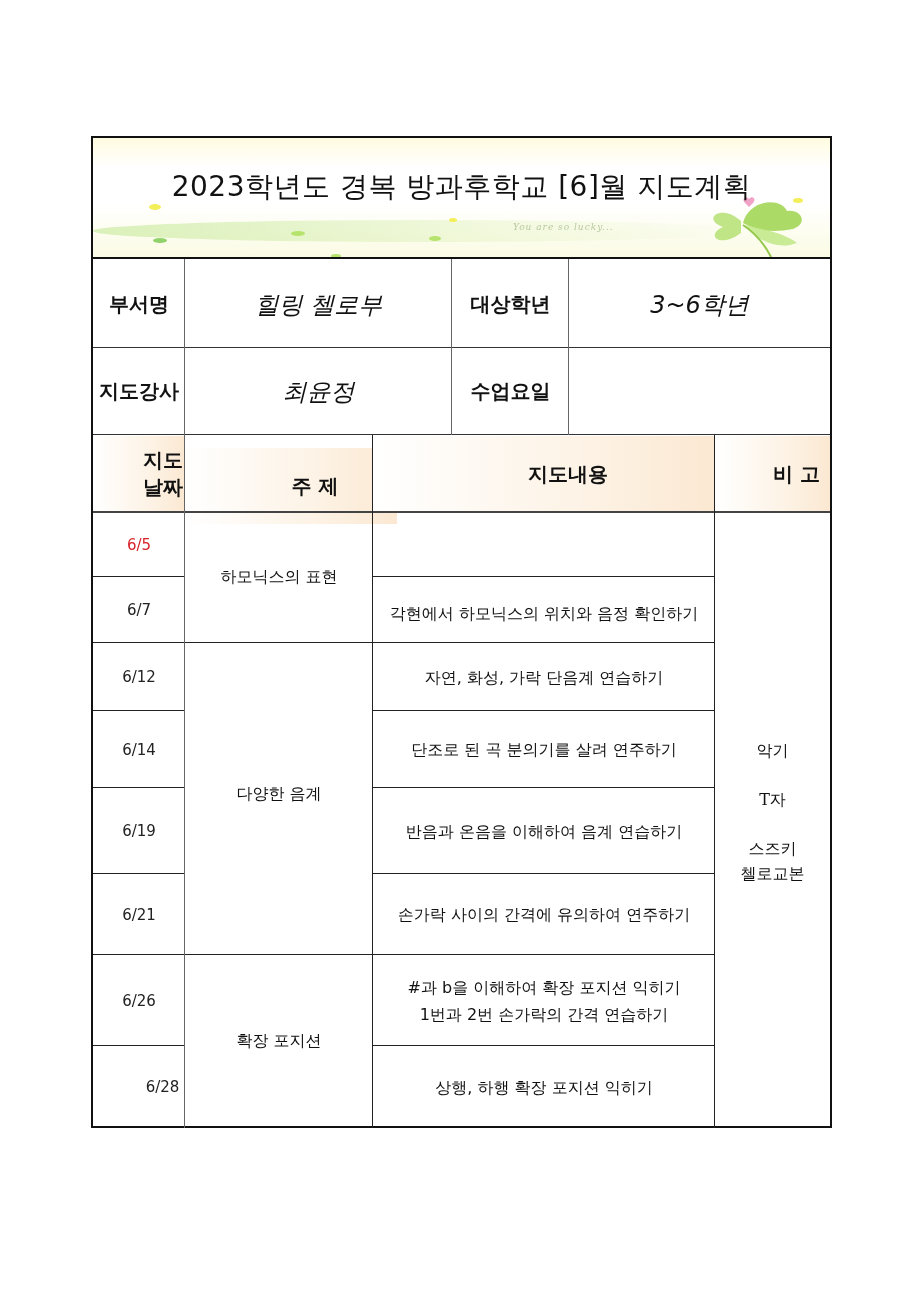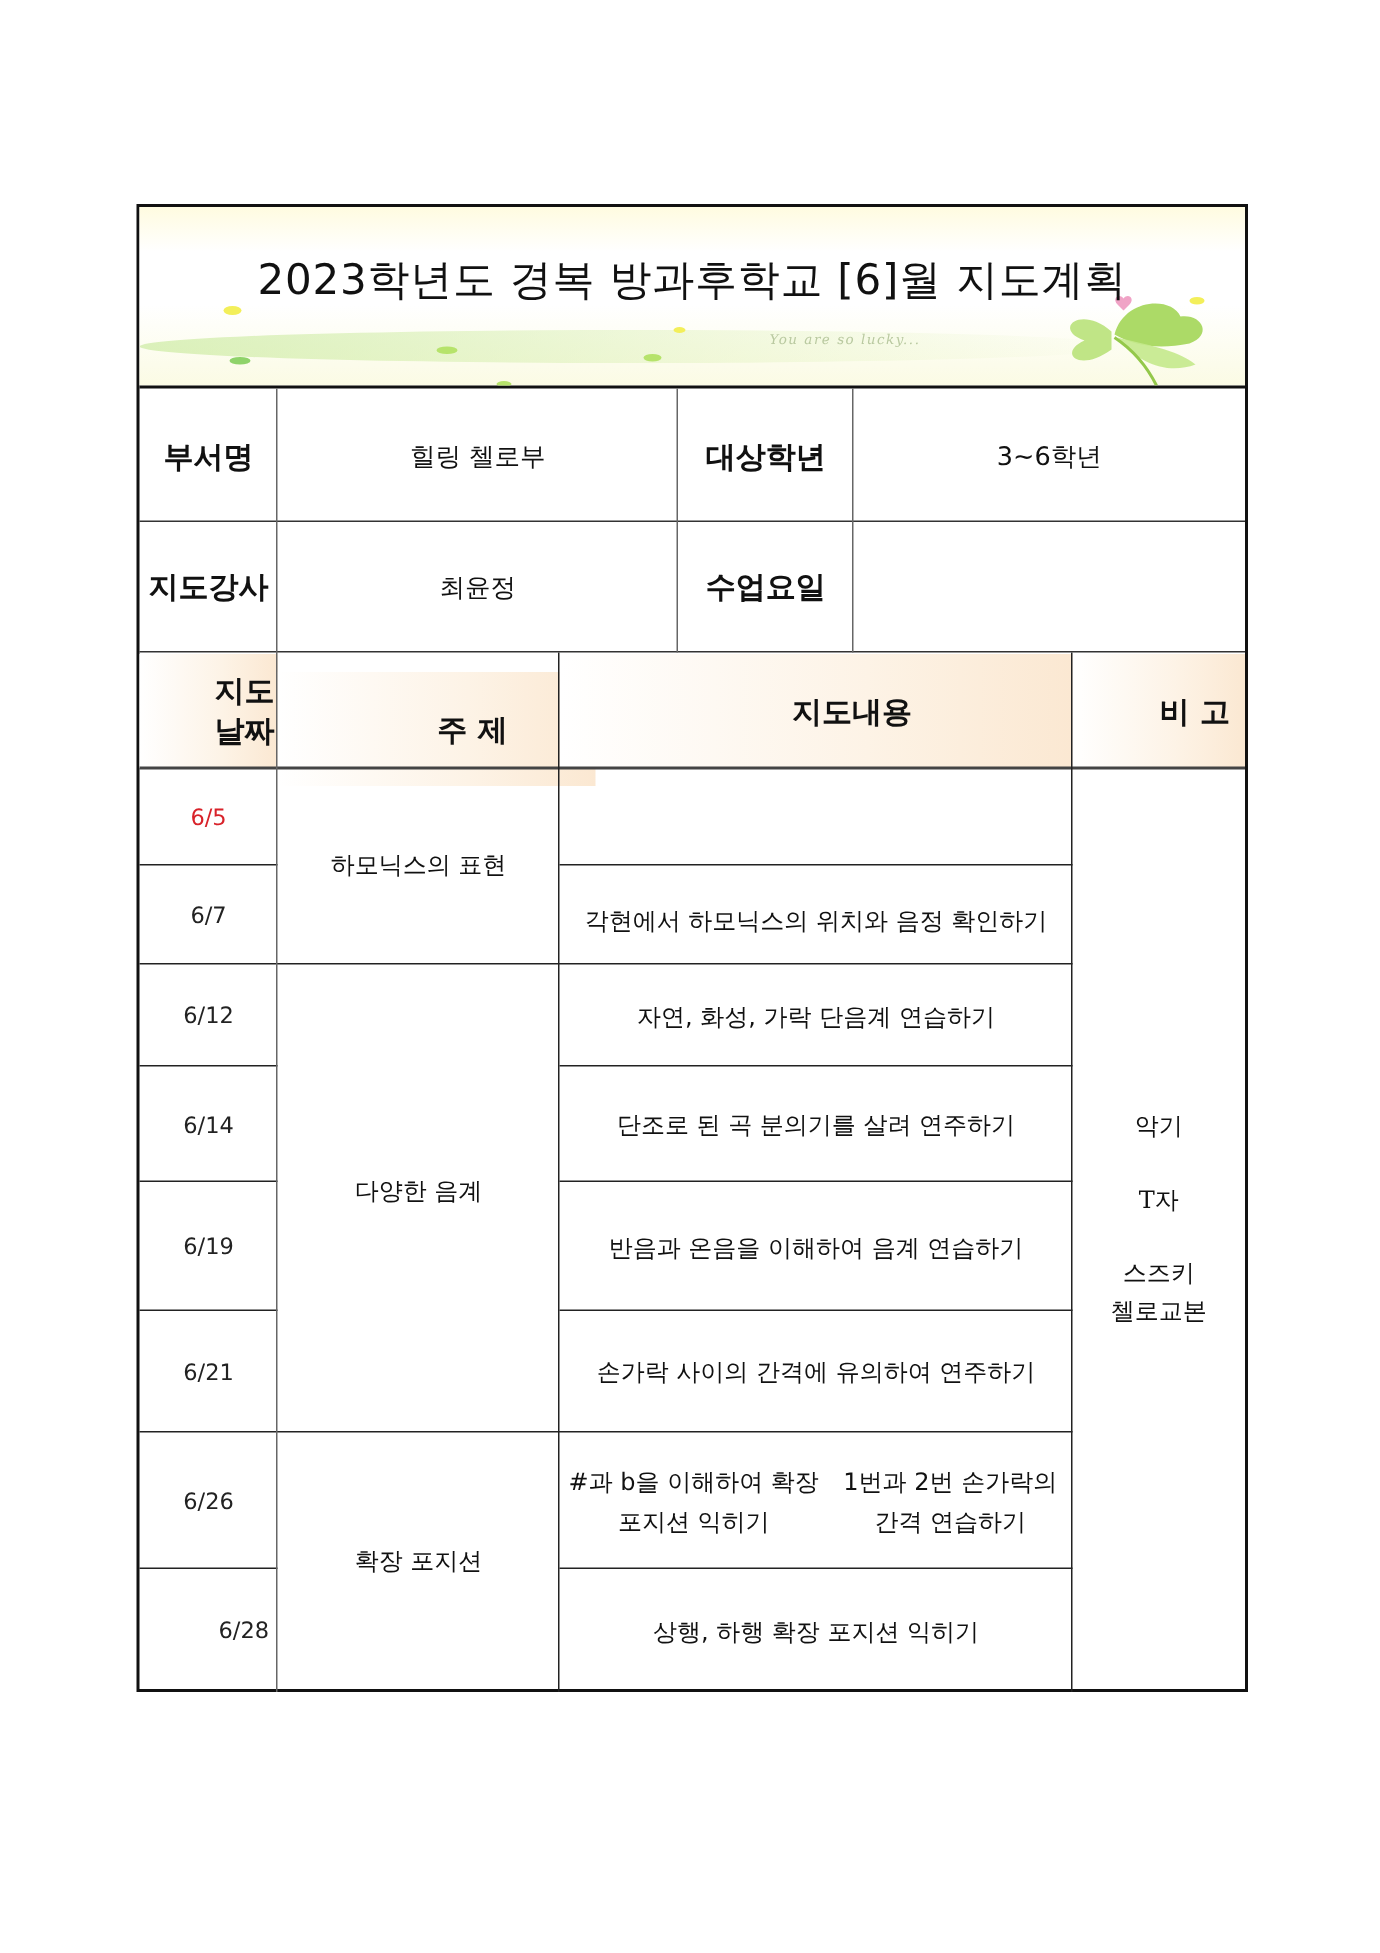--- a/index.html
+++ b/index.html
@@ -16,21 +16,21 @@
     background: linear-gradient(90deg, rgba(190,230,140,0.55), rgba(220,240,180,0.35) 60%, rgba(255,255,255,0)); }
   .dot { position: absolute; border-radius: 50%; }
   .lucky { position: absolute; left: 420px; top: 84px; font-size: 9px; color: #b9c9a0; font-style: italic; font-family: "DejaVu Serif", serif; letter-spacing: 1px; }
   .clover { position: absolute; left: 608px; top: 55px; width: 110px; height: 65px; }
 
   
   .hline { position: absolute; height: 0; border-top: 1px solid #222; }
   .vline { position: absolute; width: 0; border-left: 1px solid #666; }
 
   .info-label { font-size: 20px; font-weight: bold; }
-  .info-value { font-size: 17px; }
+  .info-value { font-size: 24px; font-style: italic; }
   .hdr { font-size: 20px; font-weight: bold; background: linear-gradient(90deg, #ffffff 0%, #fdf3e6 60%, #fbe8d2 100%); padding-left: 48px; }
   .date { font-size: 15px; color: #222; }
   .topic { font-size: 16px; }
   .content { font-size: 16px; line-height: 27px; }
   .red { color: #d8222a; }
   .notes { font-size: 16px; line-height: 1.2; flex-direction: column; }
 </style>
 </head>
 <body>
 
@@ -81,21 +81,21 @@
 
   <div class="cell topic" style="left:92px;top:374px;width:188px;height:131px;">하모닉스의 표현</div>
   <div class="cell topic" style="left:92px;top:505px;width:188px;height:312px;align-items:flex-start;padding-top:141px;">다양한 음계</div>
   <div class="cell topic" style="left:92px;top:817px;width:188px;height:173px;">확장 포지션</div>
 
   <div class="cell content" style="left:280px;top:439px;width:342px;height:66px;padding-top:6px;">각현에서 하모닉스의 위치와 음정 확인하기</div>
   <div class="cell content" style="left:280px;top:505px;width:342px;height:68px;">자연, 화성, 가락 단음계 연습하기</div>
   <div class="cell content" style="left:280px;top:573px;width:342px;height:77px;">단조로 된 곡 분의기를 살려 연주하기</div>
   <div class="cell content" style="left:280px;top:650px;width:342px;height:86px;">반음과 온음을 이해하여 음계 연습하기</div>
   <div class="cell content" style="left:280px;top:736px;width:342px;height:81px;">손가락 사이의 간격에 유의하여 연주하기</div>
-  <div class="cell content" style="left:280px;top:817px;width:342px;height:91px;">
+  <div class="cell content" style="left:280px;top:817px;width:342px;height:91px;flex-direction:column;">
     <div>#과 b을 이해하여 확장 포지션 익히기</div>
     <div>1번과 2번 손가락의 간격 연습하기</div>
   </div>
   <div class="cell content" style="left:280px;top:908px;width:342px;height:82px;">상행, 하행 확장 포지션 익히기</div>
 
   <div class="cell notes" style="left:622px;top:374px;width:115px;height:616px;">
     <div style="margin-top:-16px;">악기</div>
     <div style="margin-top:30px;font-family:'DejaVu Serif',serif;">T자</div>
     <div style="margin-top:30px;">스즈키</div>
     <div style="margin-top:6px;">첼로교본</div>

